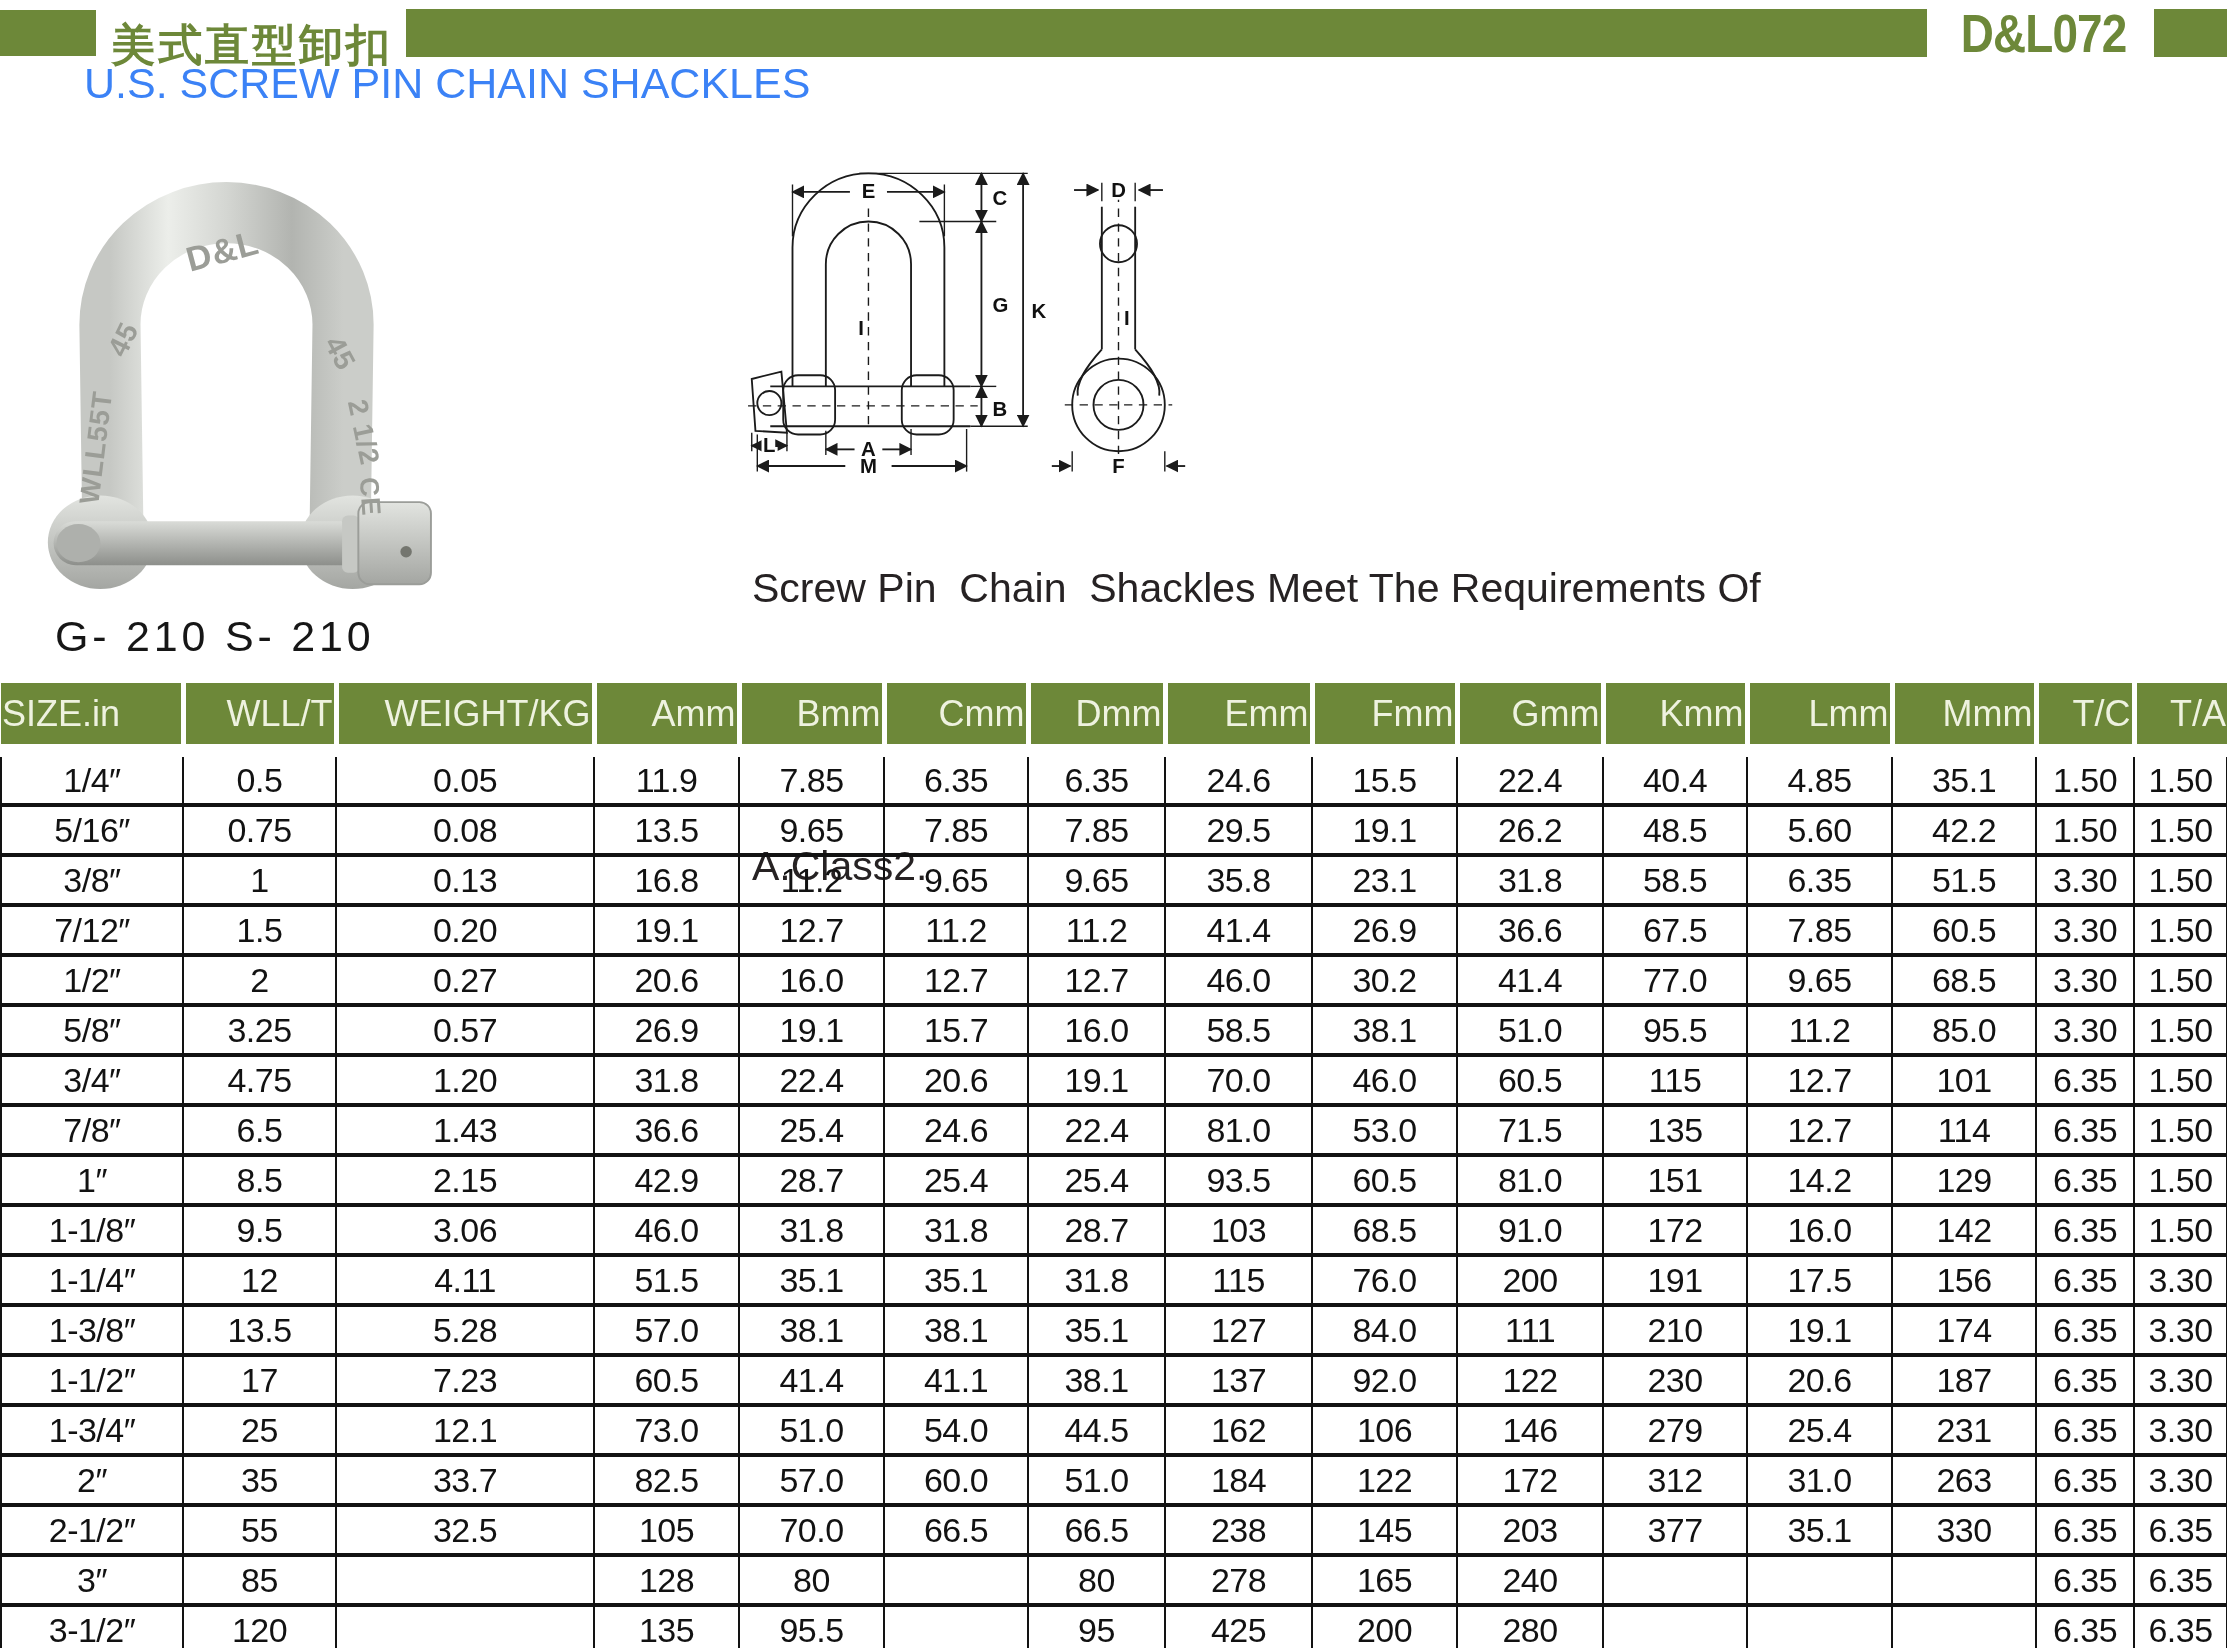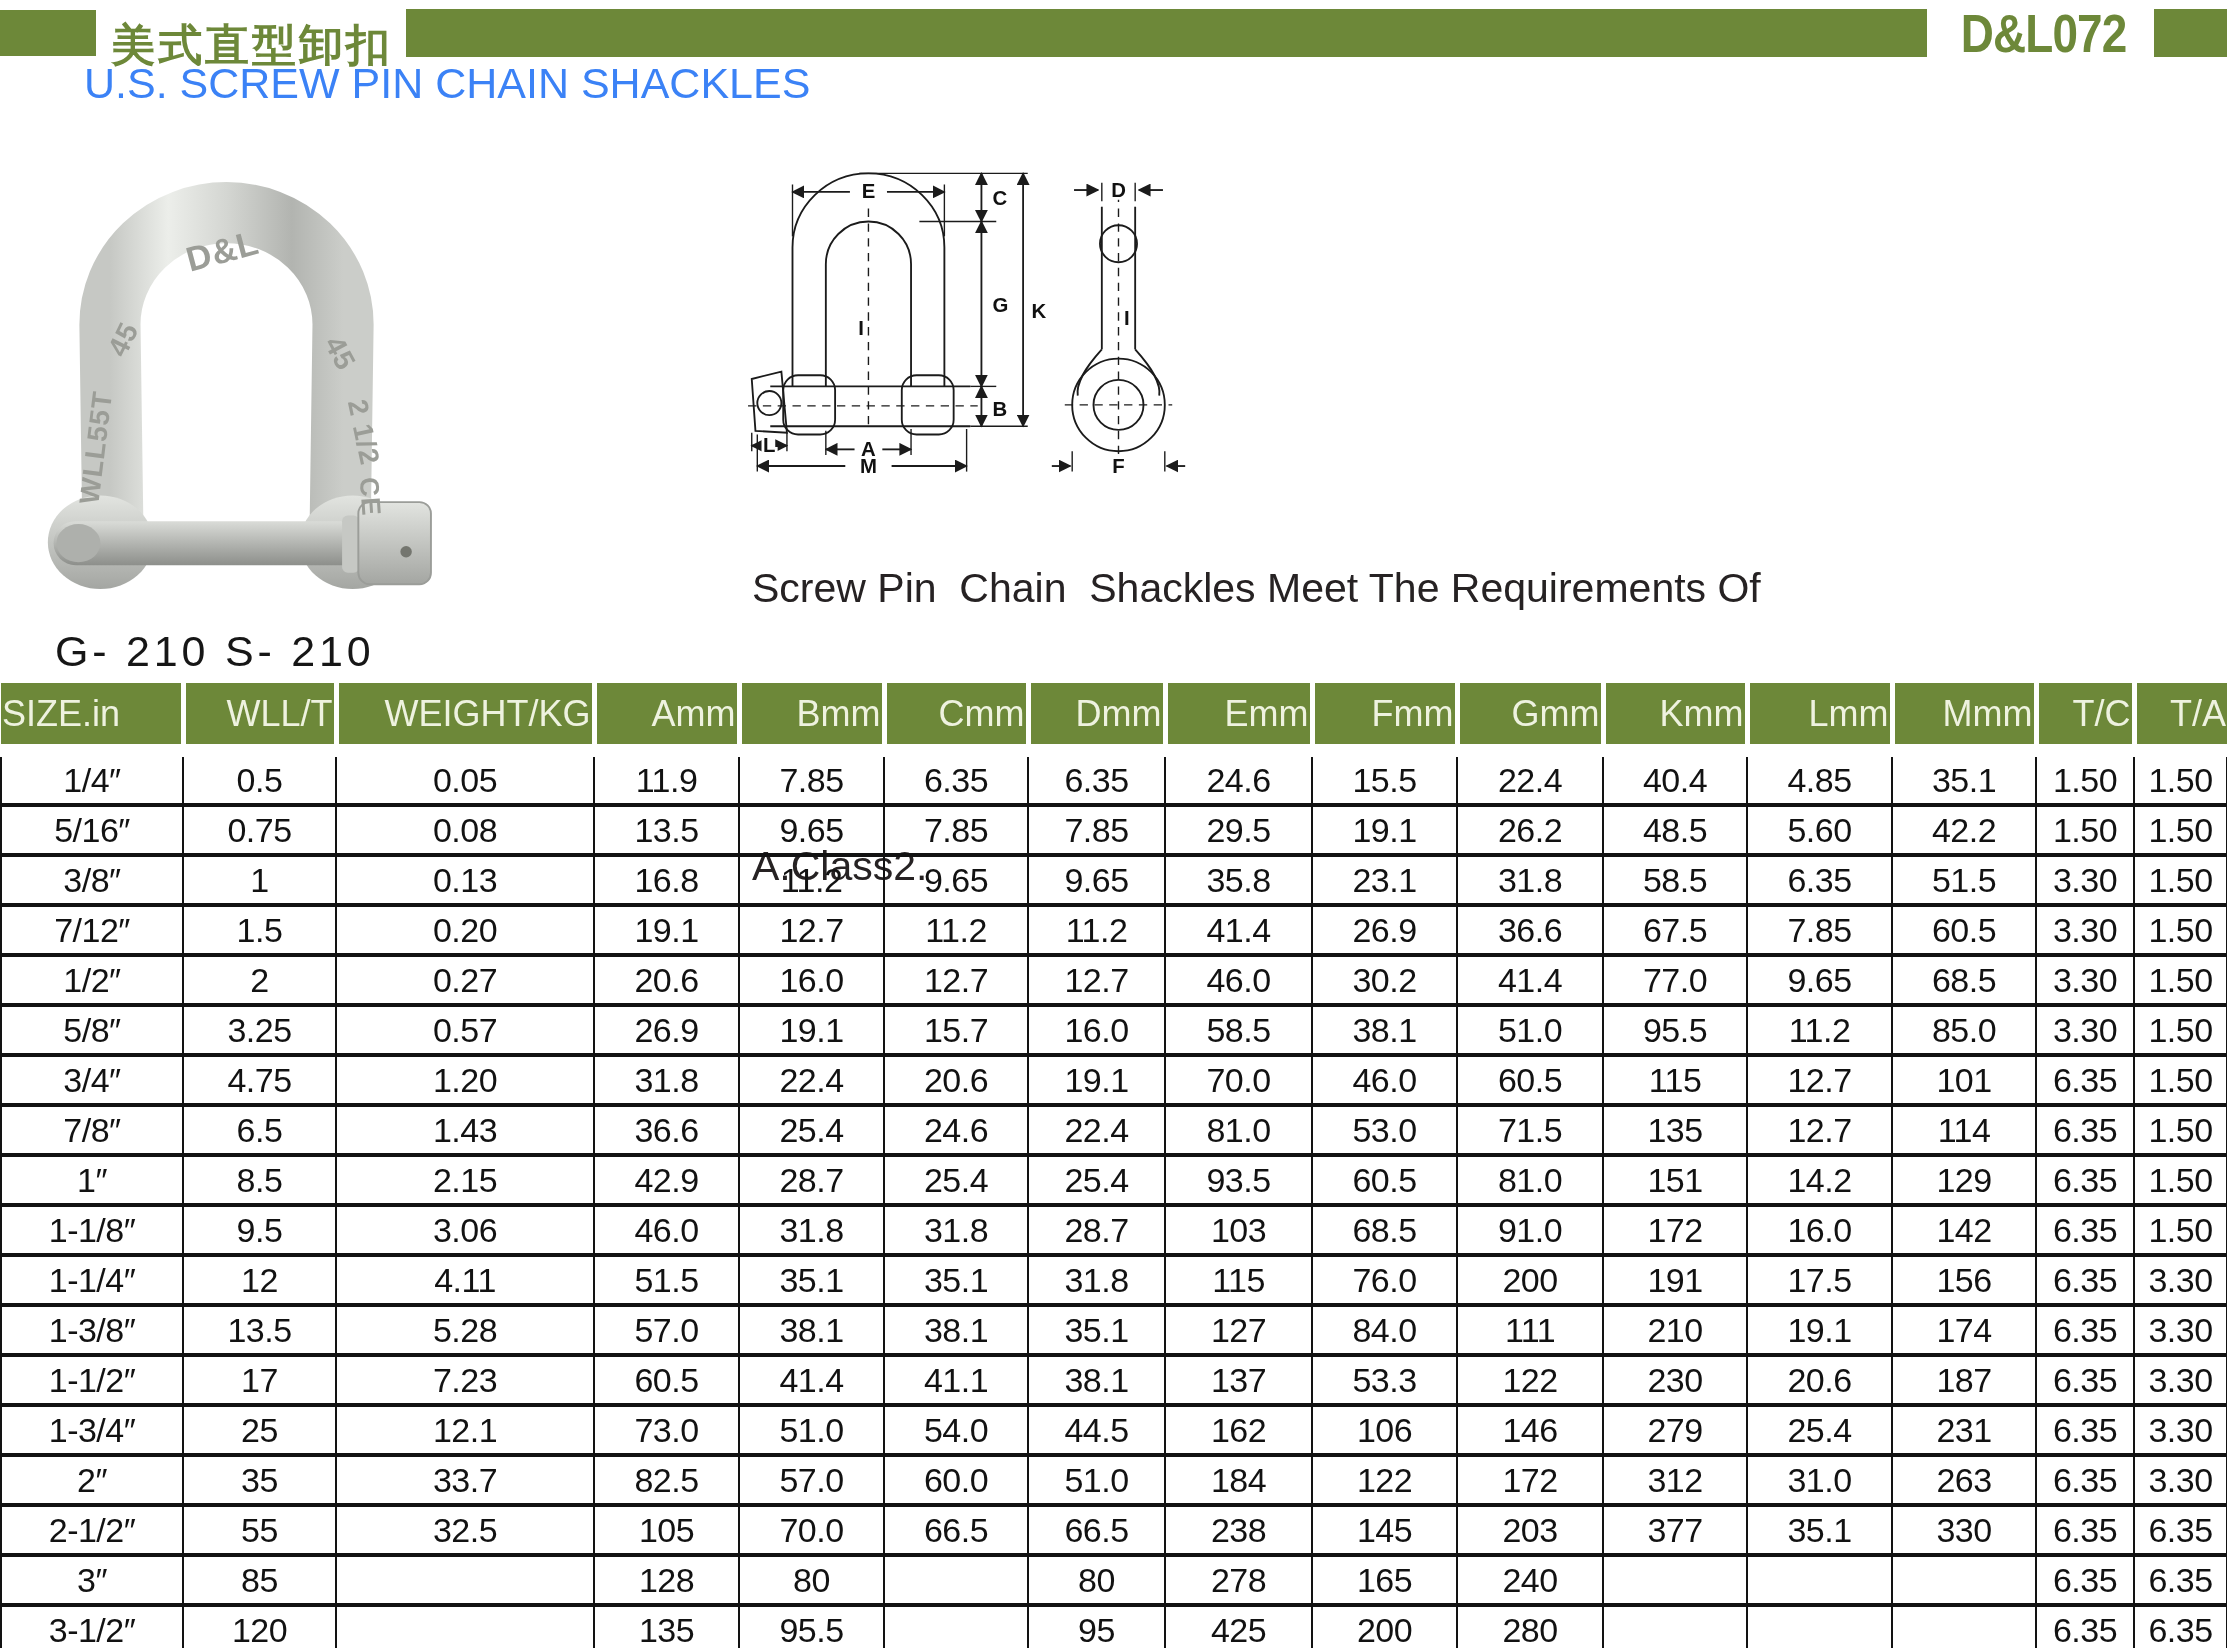--- a/index.html
+++ b/index.html
@@ -14,21 +14,21 @@
   .dl-code{margin:0 13.4px 0 19px;font-size:54px;font-weight:bold;color:var(--green);
            letter-spacing:-1px;transform:scaleX(.85);transform-origin:center;white-space:nowrap;}
   .green-block-right{width:73px;height:48px;background:var(--green);flex:0 0 auto;}
 
   .subtitle{margin:59px 0 0 84px;position:absolute;top:0;left:0;font-size:43px;color:#3b82f6;
             letter-spacing:0px;white-space:nowrap;}
 
   
   .main{position:absolute;top:107px;left:0;width:2227px;height:576px;}
   .photo-svg{position:absolute;left:21px;top:11.5px;}
-  .model-label{position:absolute;left:55px;top:520px;font-size:43px;color:#161616;letter-spacing:3.8px;white-space:nowrap;}
+  .model-label{position:absolute;left:55px;top:505px;font-size:43px;color:#161616;letter-spacing:3.8px;white-space:nowrap;}
   .diagram-svg{position:absolute;left:748px;top:46px;}
   .description{position:absolute;left:752px;top:365px;width:1166px;font-size:41px;line-height:1.13;
                color:#262223;white-space:pre-wrap;}
 
   
   table.spec{position:absolute;top:683px;left:0;width:2227px;table-layout:fixed;border-collapse:collapse;}
   table.spec th{background:var(--green);color:#eef2df;height:59px;font-size:36px;font-weight:normal;
                 text-align:right;vertical-align:middle;border-left:5.7px solid #ffffff;
                 border-bottom:13.4px solid #ffffff;letter-spacing:0;}
   table.spec th:first-child{border-left:none;text-align:left;padding-left:1px;}
@@ -434,21 +434,21 @@
         </tr>
         <tr>
           <td>1-1/2″</td>
           <td>17</td>
           <td>7.23</td>
           <td>60.5</td>
           <td>41.4</td>
           <td>41.1</td>
           <td>38.1</td>
           <td>137</td>
-          <td>53.3</td>
+          <td>92.0</td>
           <td>122</td>
           <td>230</td>
           <td>20.6</td>
           <td>187</td>
           <td>6.35</td>
           <td>3.30</td>
         </tr>
         <tr>
           <td>1-3/4″</td>
           <td>25</td>

